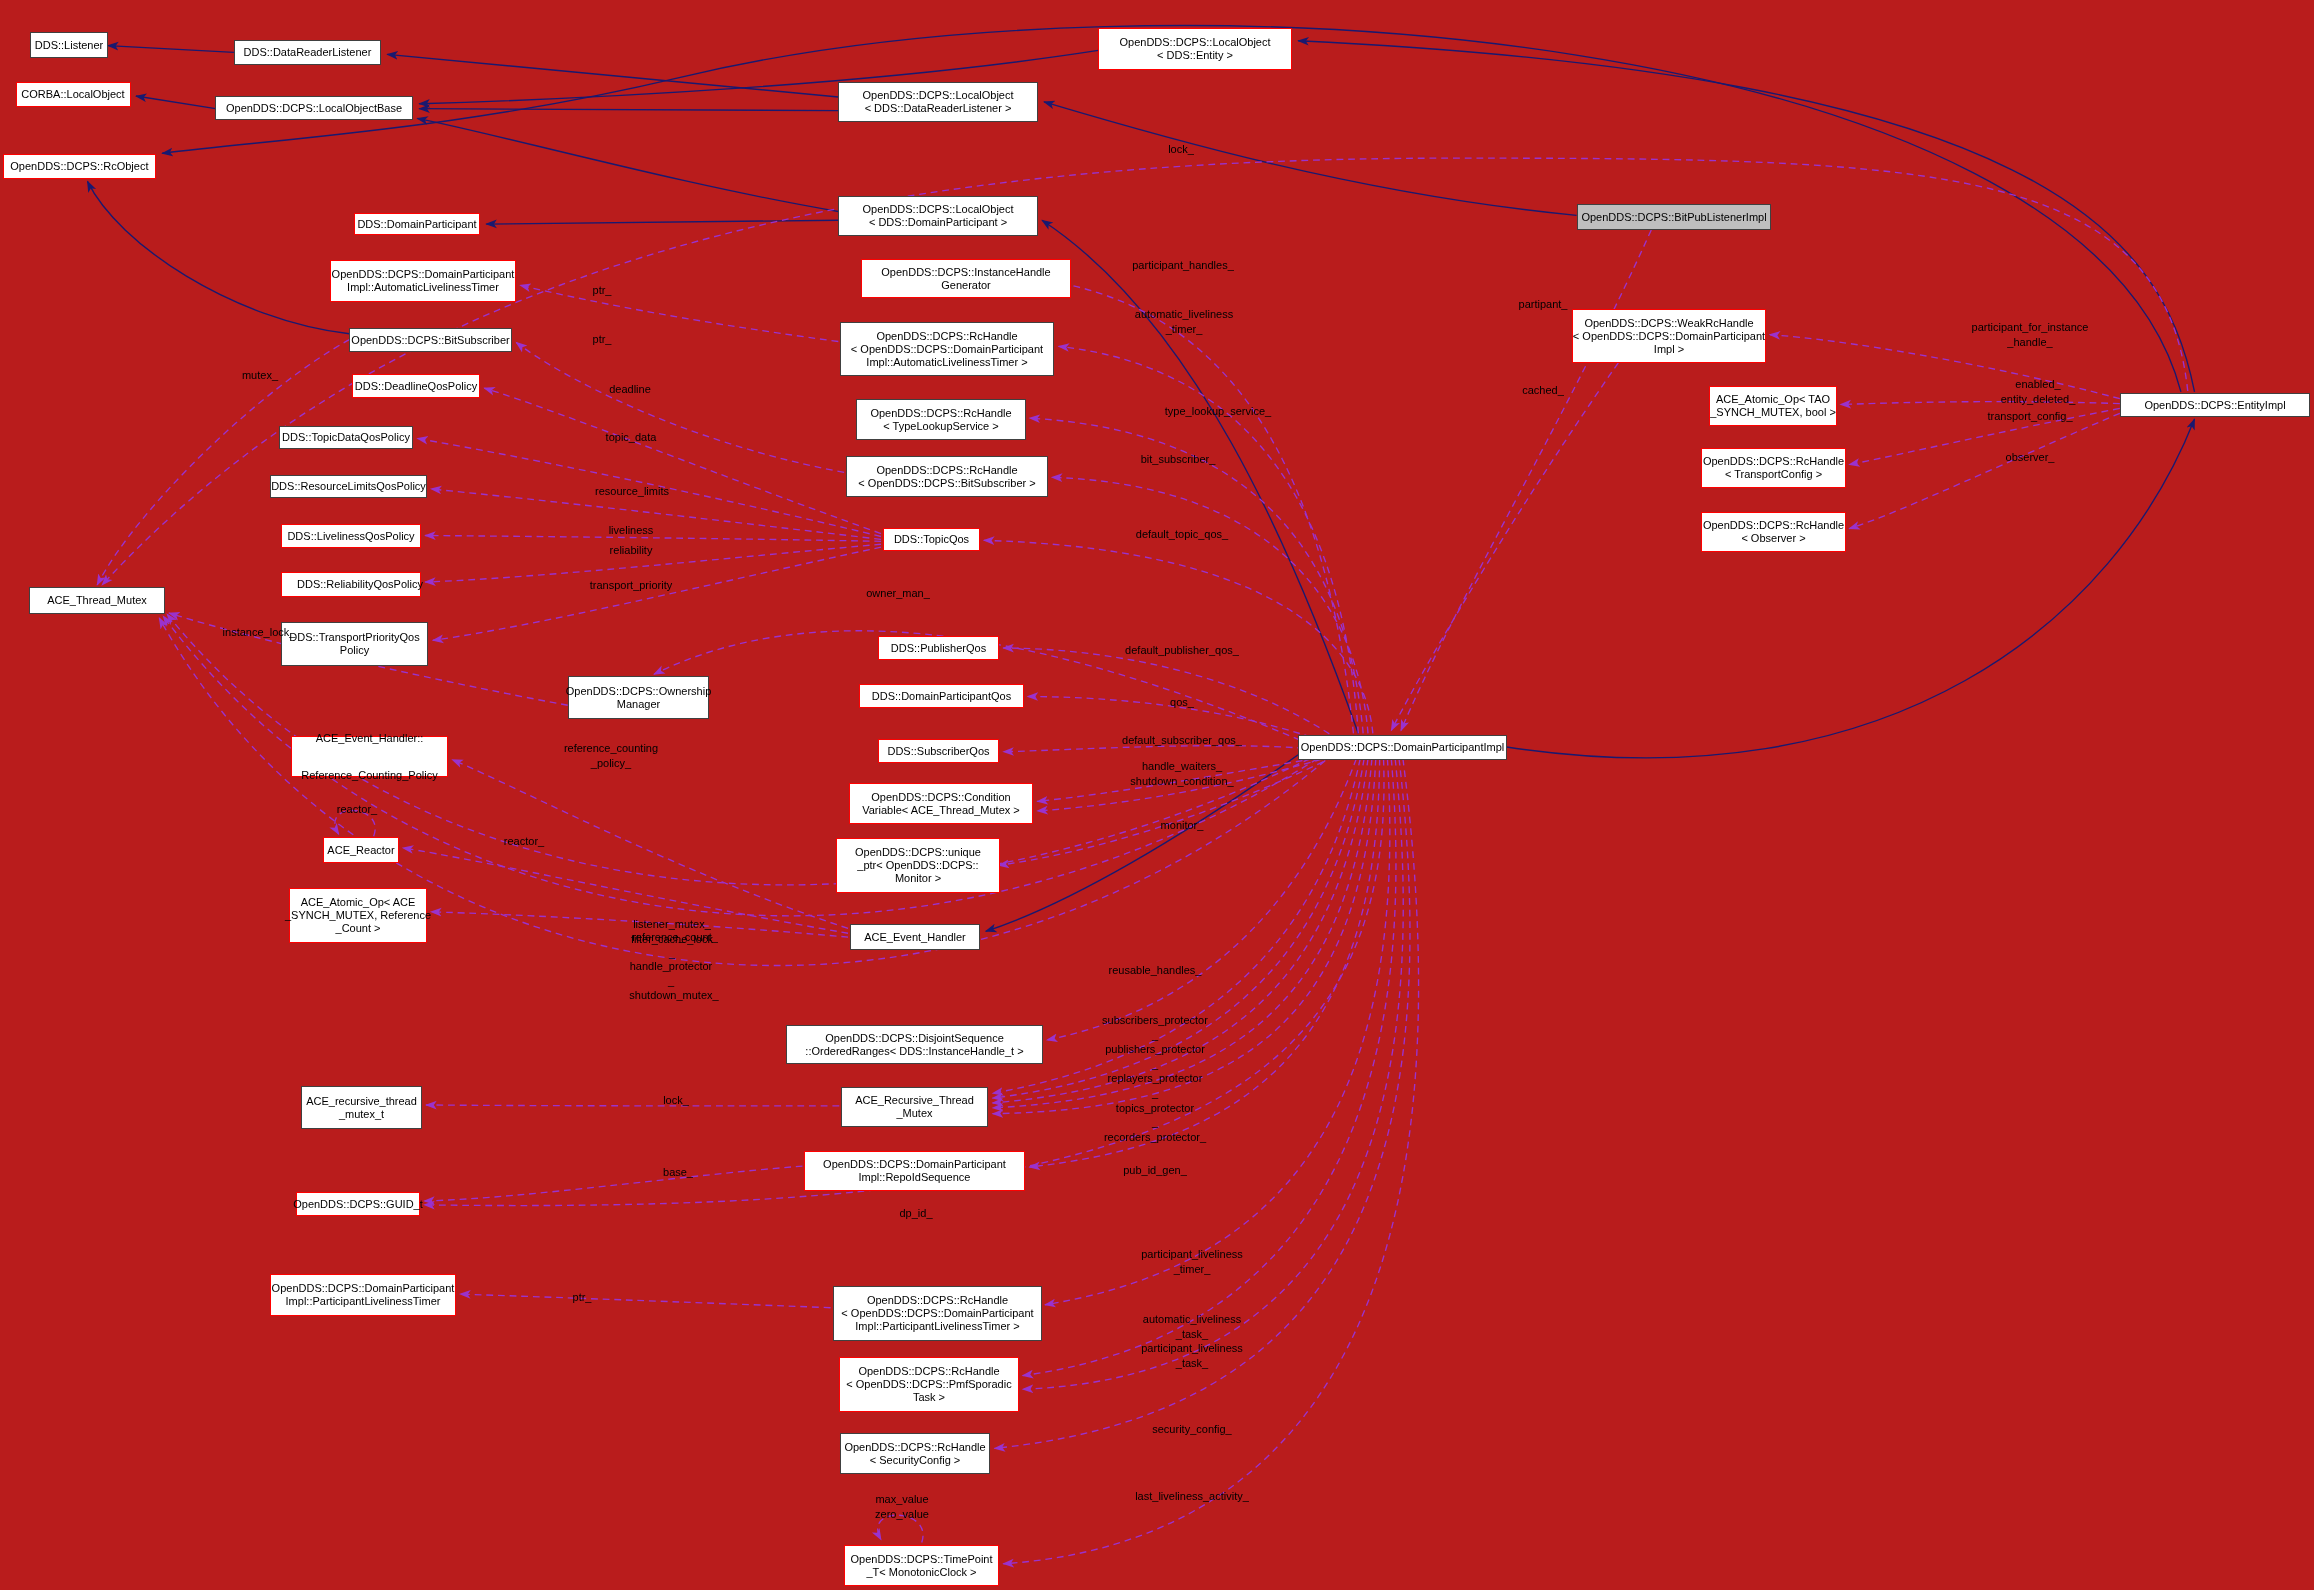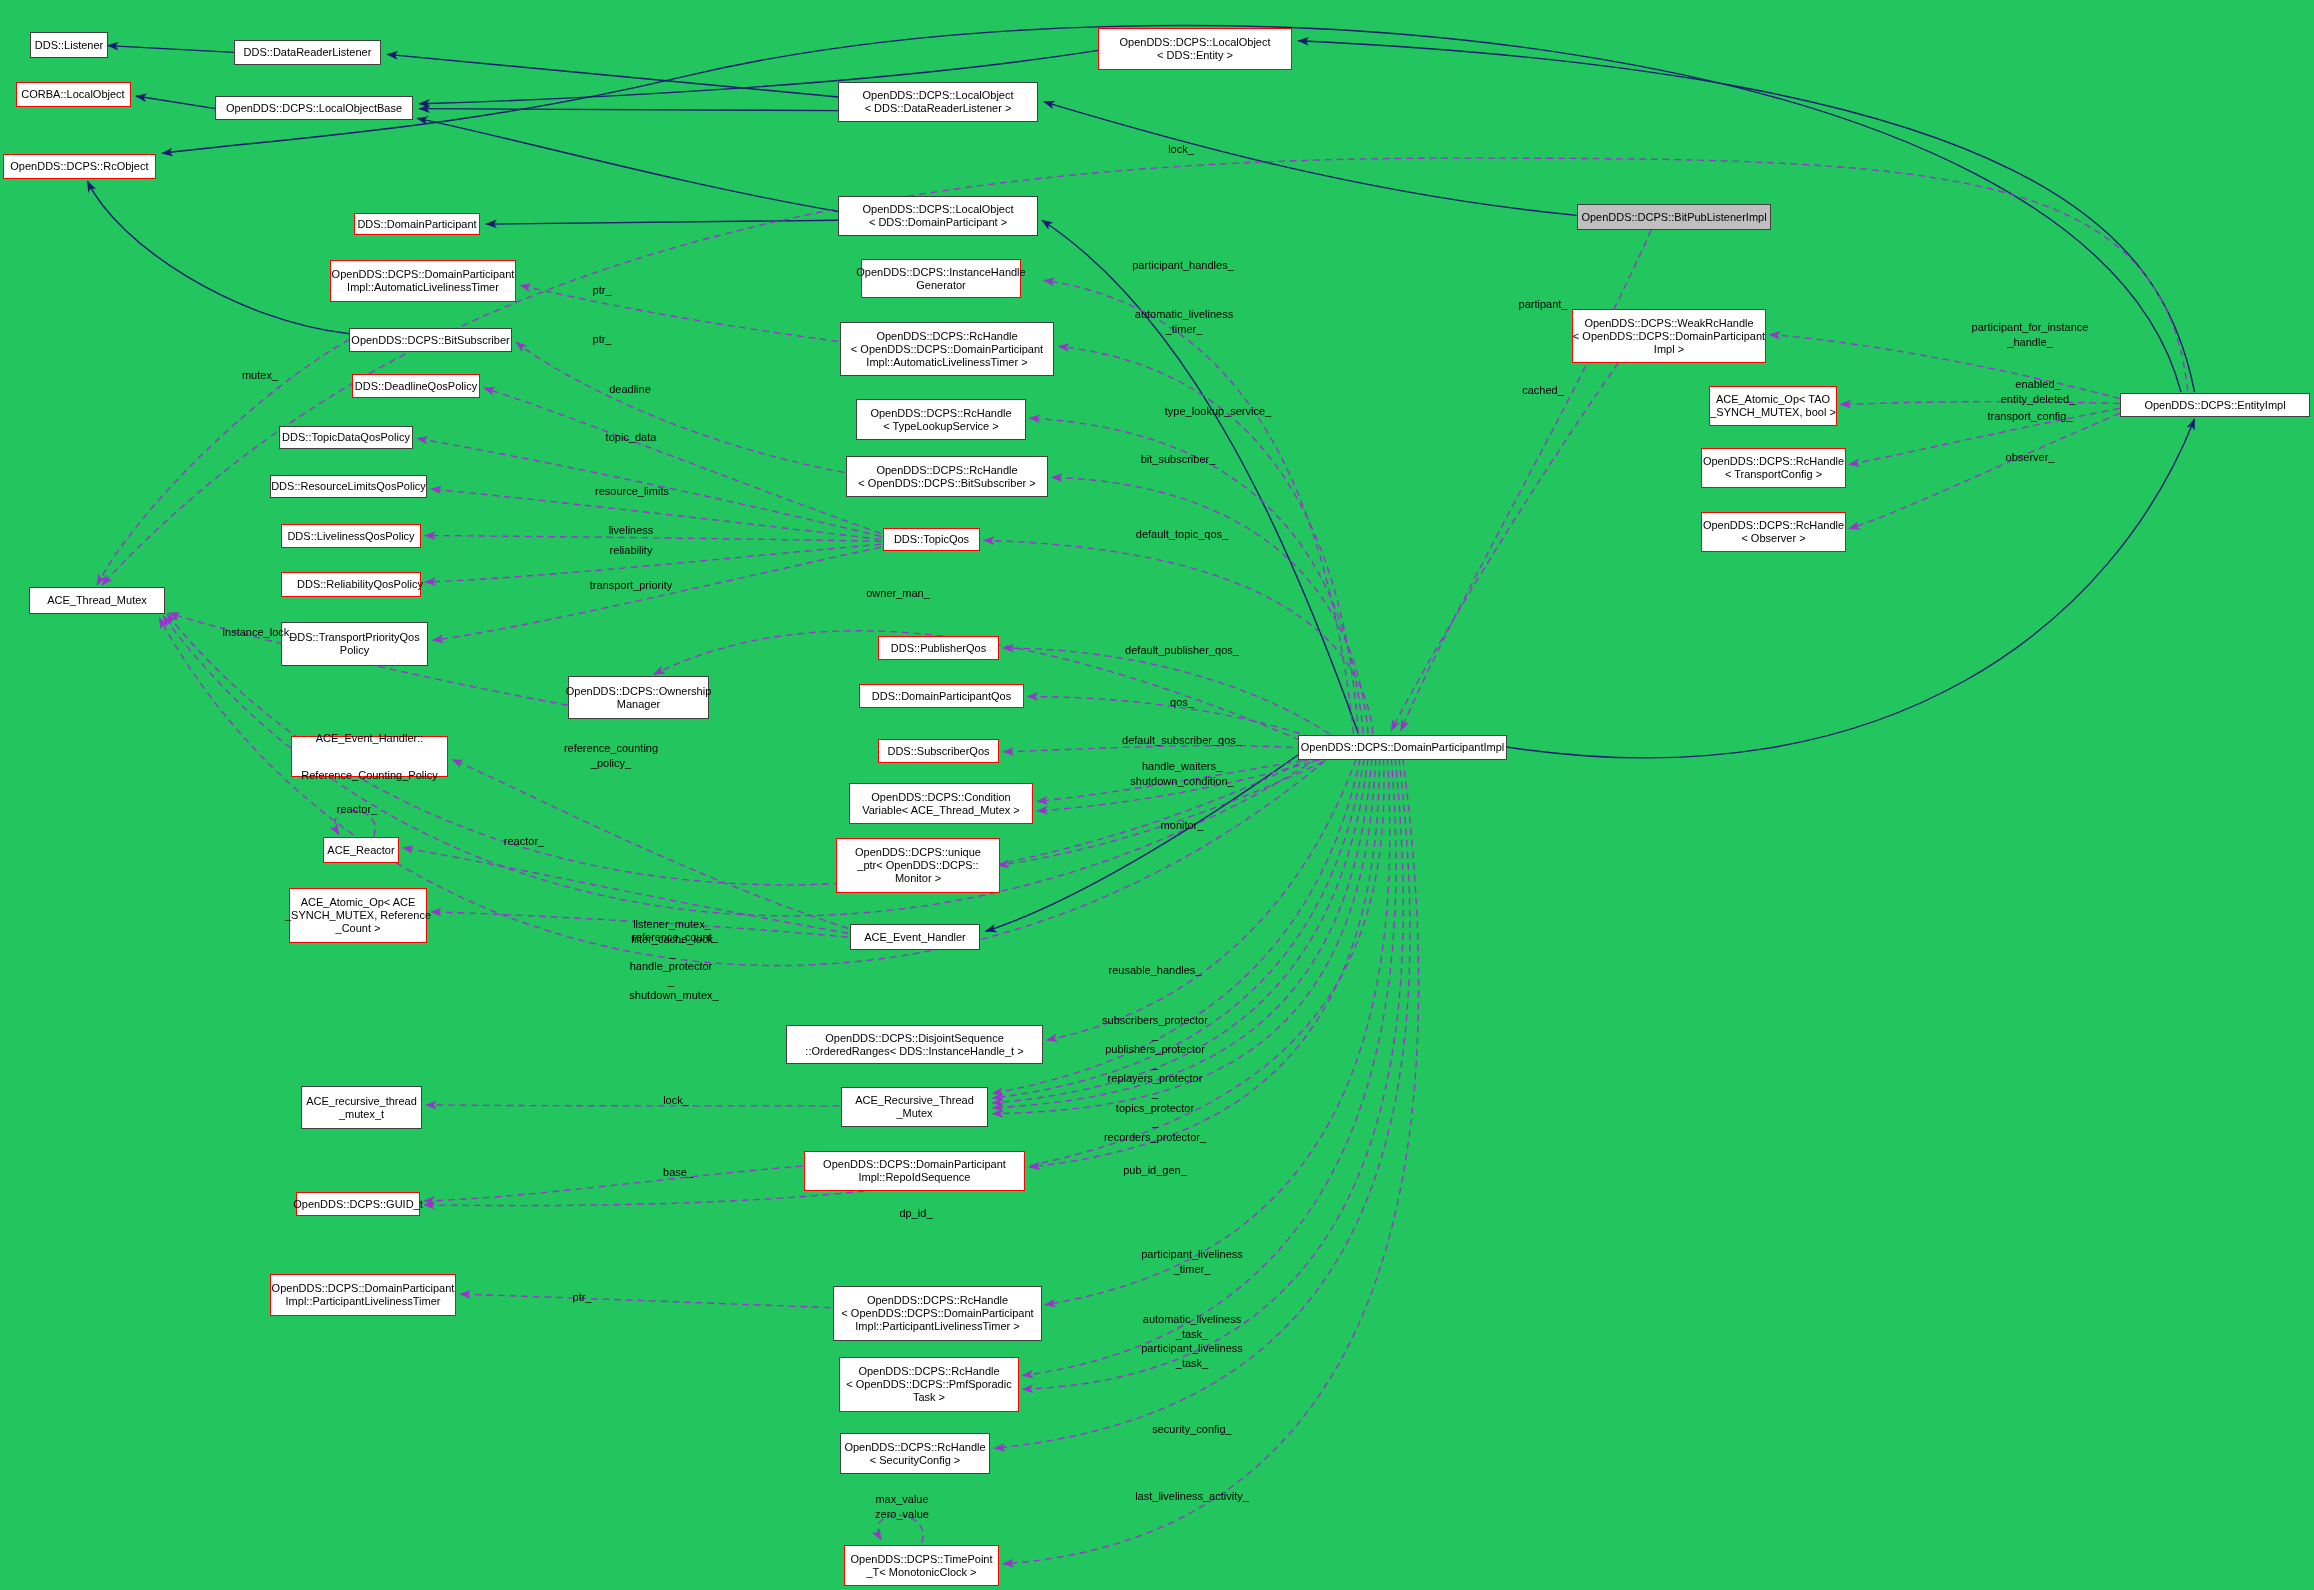--- a/index.html
+++ b/index.html
@@ -1,16 +1,16 @@
 <!DOCTYPE html>
 <html><head>
 <meta charset="utf-8">
 <style>
   html,body{margin:0;padding:0;background:#ffffff;}
-  #canvas{position:relative;width:2314px;height:1590px;background:#22c55e;overflow:hidden;
+  #canvas{position:relative;width:2314px;height:1590px;background:#b91c1c;overflow:hidden;
           font-family:"Liberation Sans","DejaVu Sans",sans-serif;}
   #edges{position:absolute;left:0;top:0;width:2314px;height:1590px;}
   .node{position:absolute;display:flex;flex-direction:column;align-items:center;justify-content:center;
         background:#ffffff;border:1px solid #404040;box-sizing:border-box;z-index:2;
         font-size:11px;line-height:13px;color:#000;text-align:center;white-space:nowrap;}
   .node.red{border:1px solid #ff0000;}
   .node.subject{background:#bfbfbf;border:1.9px solid #404040;}
   .edge-label{position:absolute;z-index:3;font-size:11px;line-height:14.6px;color:#000;
               text-align:center;transform:translateX(-50%);white-space:nowrap;}
   path.inherit{fill:none;stroke:#191970;stroke-width:1.4;}
@@ -152,21 +152,21 @@
     <div class="node red" style="left: 281px; top: 572px; width: 140px; height: 25px; padding-left: 18px;">
       <span>DDS::ReliabilityQosPolicy</span>
     </div>
     <div class="node " style="left: 281px; top: 622px; width: 147px; height: 44px;">
       <span>DDS::TransportPriorityQos</span>
       <span>Policy</span>
     </div>
     <div class="node " style="left: 29px; top: 587px; width: 136px; height: 27px;">
       <span>ACE_Thread_Mutex</span>
     </div>
-    <div class="node red" style="left: 861px; top: 259px; width: 160px; height: 39px;">
+    <div class="node red" style="left: 861px; top: 259px; width: 210px; height: 39px;">
       <span>OpenDDS::DCPS::InstanceHandle</span>
       <span>Generator</span>
     </div>
     <div class="node " style="left: 840px; top: 322px; width: 214px; height: 54px;">
       <span>OpenDDS::DCPS::RcHandle</span>
       <span>&lt; OpenDDS::DCPS::DomainParticipant</span>
       <span>Impl::AutomaticLivelinessTimer &gt;</span>
     </div>
     <div class="node " style="left: 856px; top: 399px; width: 170px; height: 41px;">
       <span>OpenDDS::DCPS::RcHandle</span>

